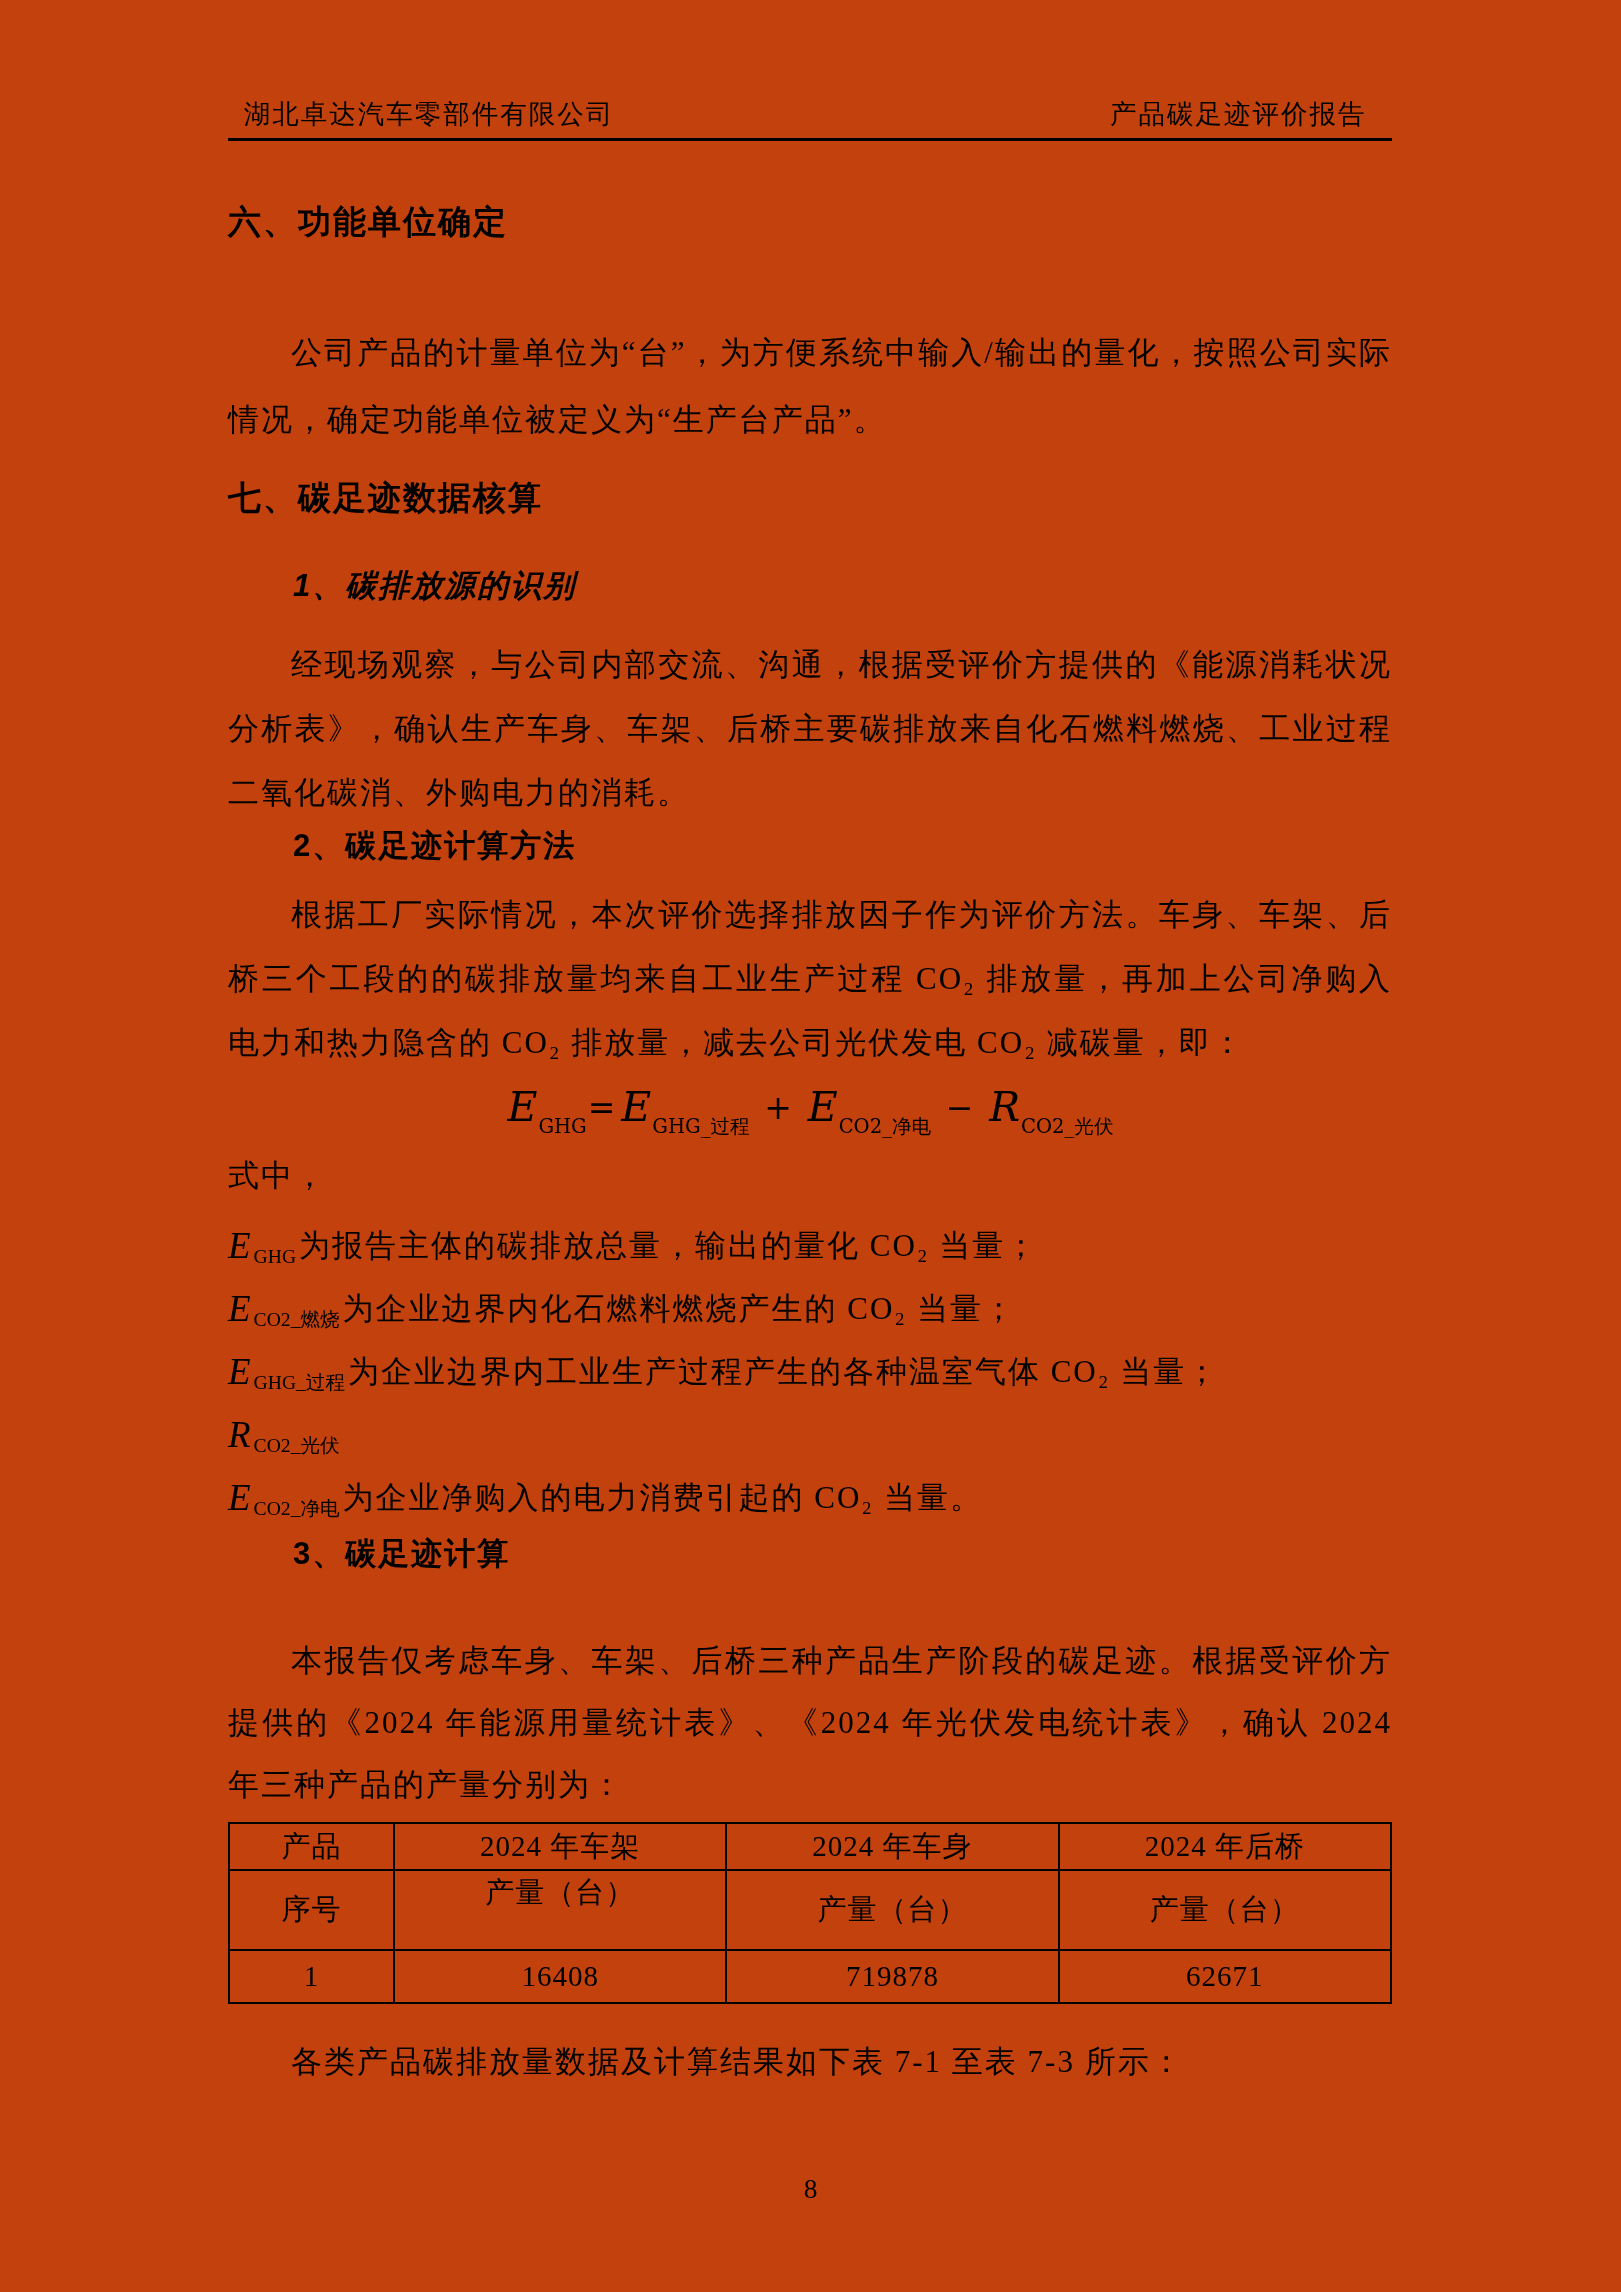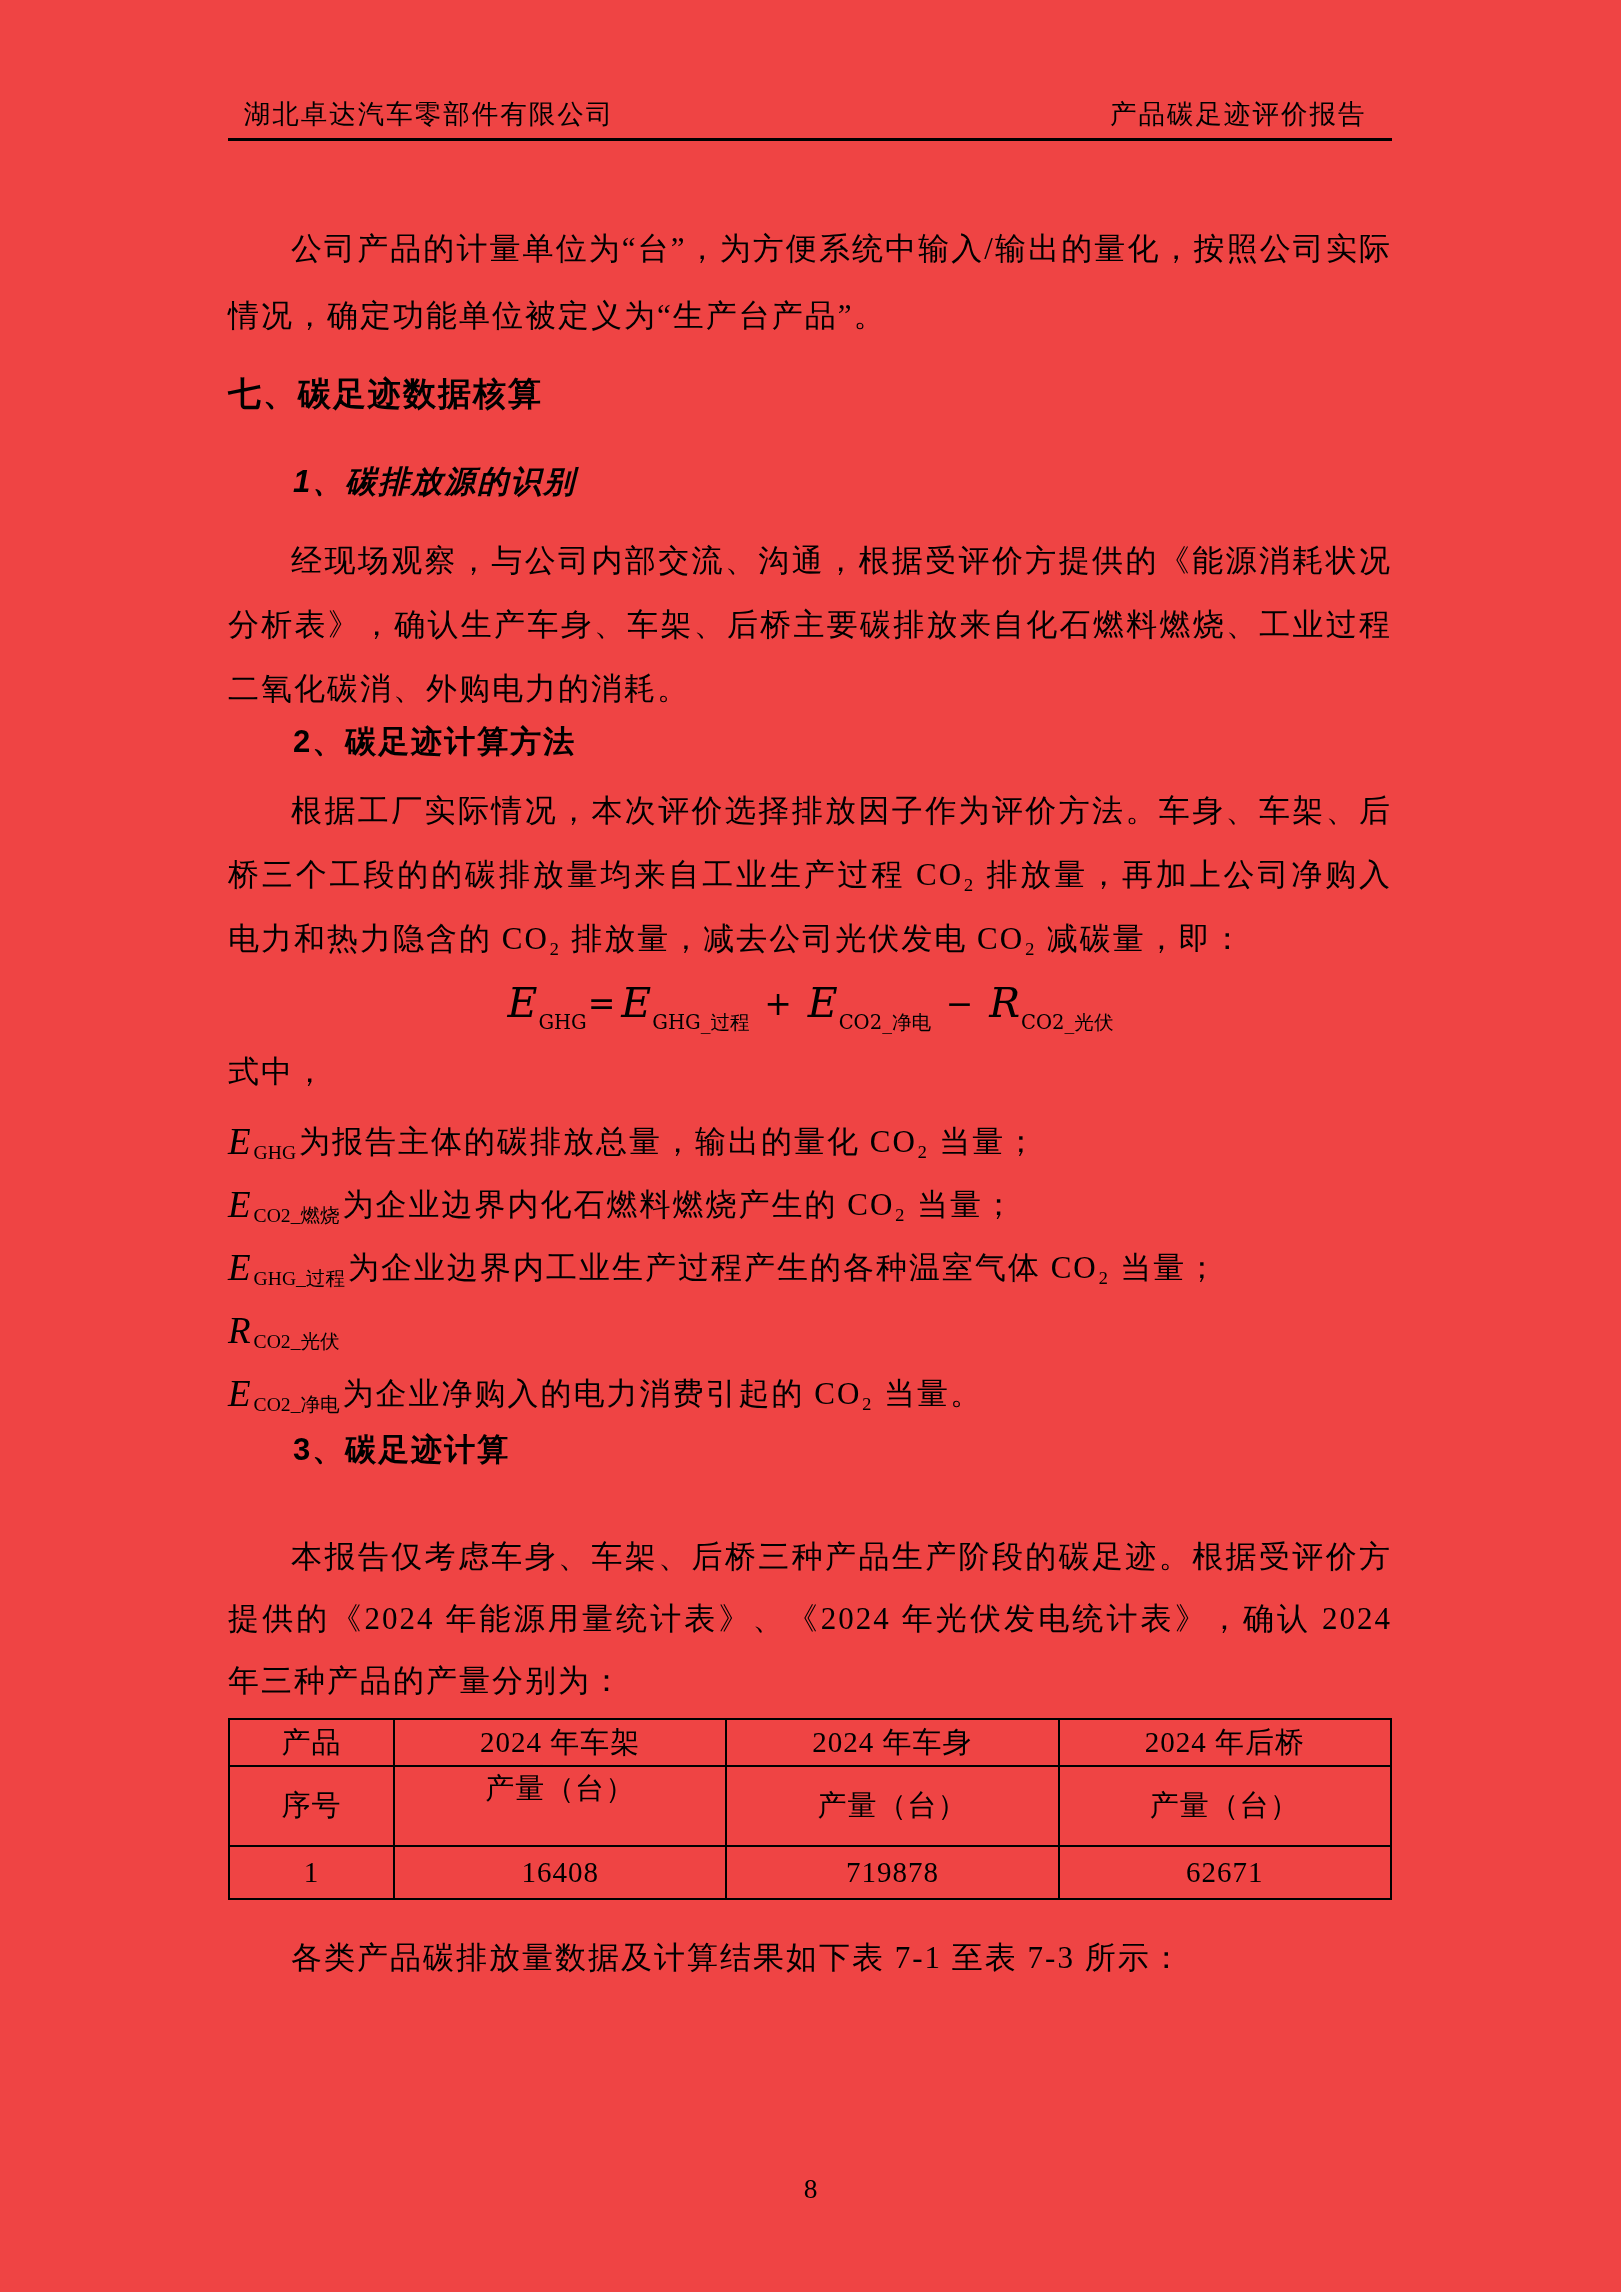--- a/index.html
+++ b/index.html
@@ -1,19 +1,19 @@
 <!DOCTYPE html>
 <html lang="zh"><head>
 <meta charset="utf-8">
 <style>
   html,body{margin:0;padding:0;background:#ffffff;}
   .page{
     position:relative;
     width:1621px;height:2293px;
-    background:#ef4444;color:#000;
+    background:#c2410c;color:#000;
     font-family:"Liberation Serif","DejaVu Serif",serif;
     overflow:hidden;
   }
   
   .page-header{
     position:absolute;top:0;left:228px;width:1164px;
     padding-top:96px;
     border-bottom:3.9px solid #000;
     display:flex;justify-content:space-between;align-items:flex-end;
     font-size:26.5px;letter-spacing:2px;
@@ -99,20 +99,21 @@
 
 <div class="page">
 
   <div class="page-header">
     <span class="left">湖北卓达汽车零部件有限公司</span>
     <span class="right">产品碳足迹评价报告</span>
   </div>
 
   <div class="content">
 
+    <h1 class="h-main h6">六、功能单位确定</h1>
 
     <p class="para indent p1">公司产品的计量单位为“台”，为方便系统中输入/输出的量化，按照公司实际情况，确定功能单位被定义为“生产台产品”。</p>
 
     <h1 class="h-main h7">七、碳足迹数据核算</h1>
 
     <h2 class="h-sub s1">1、碳排放源的识别</h2>
 
     <p class="para indent p2">经现场观察，与公司内部交流、沟通，根据受评价方提供的《能源消耗状况分析表》，确认生产车身、车架、后桥主要碳排放来自化石燃料燃烧、工业过程二氧化碳消、外购电力的消耗。</p>
 
     <h2 class="h-sub s2">2、碳足迹计算方法</h2>

